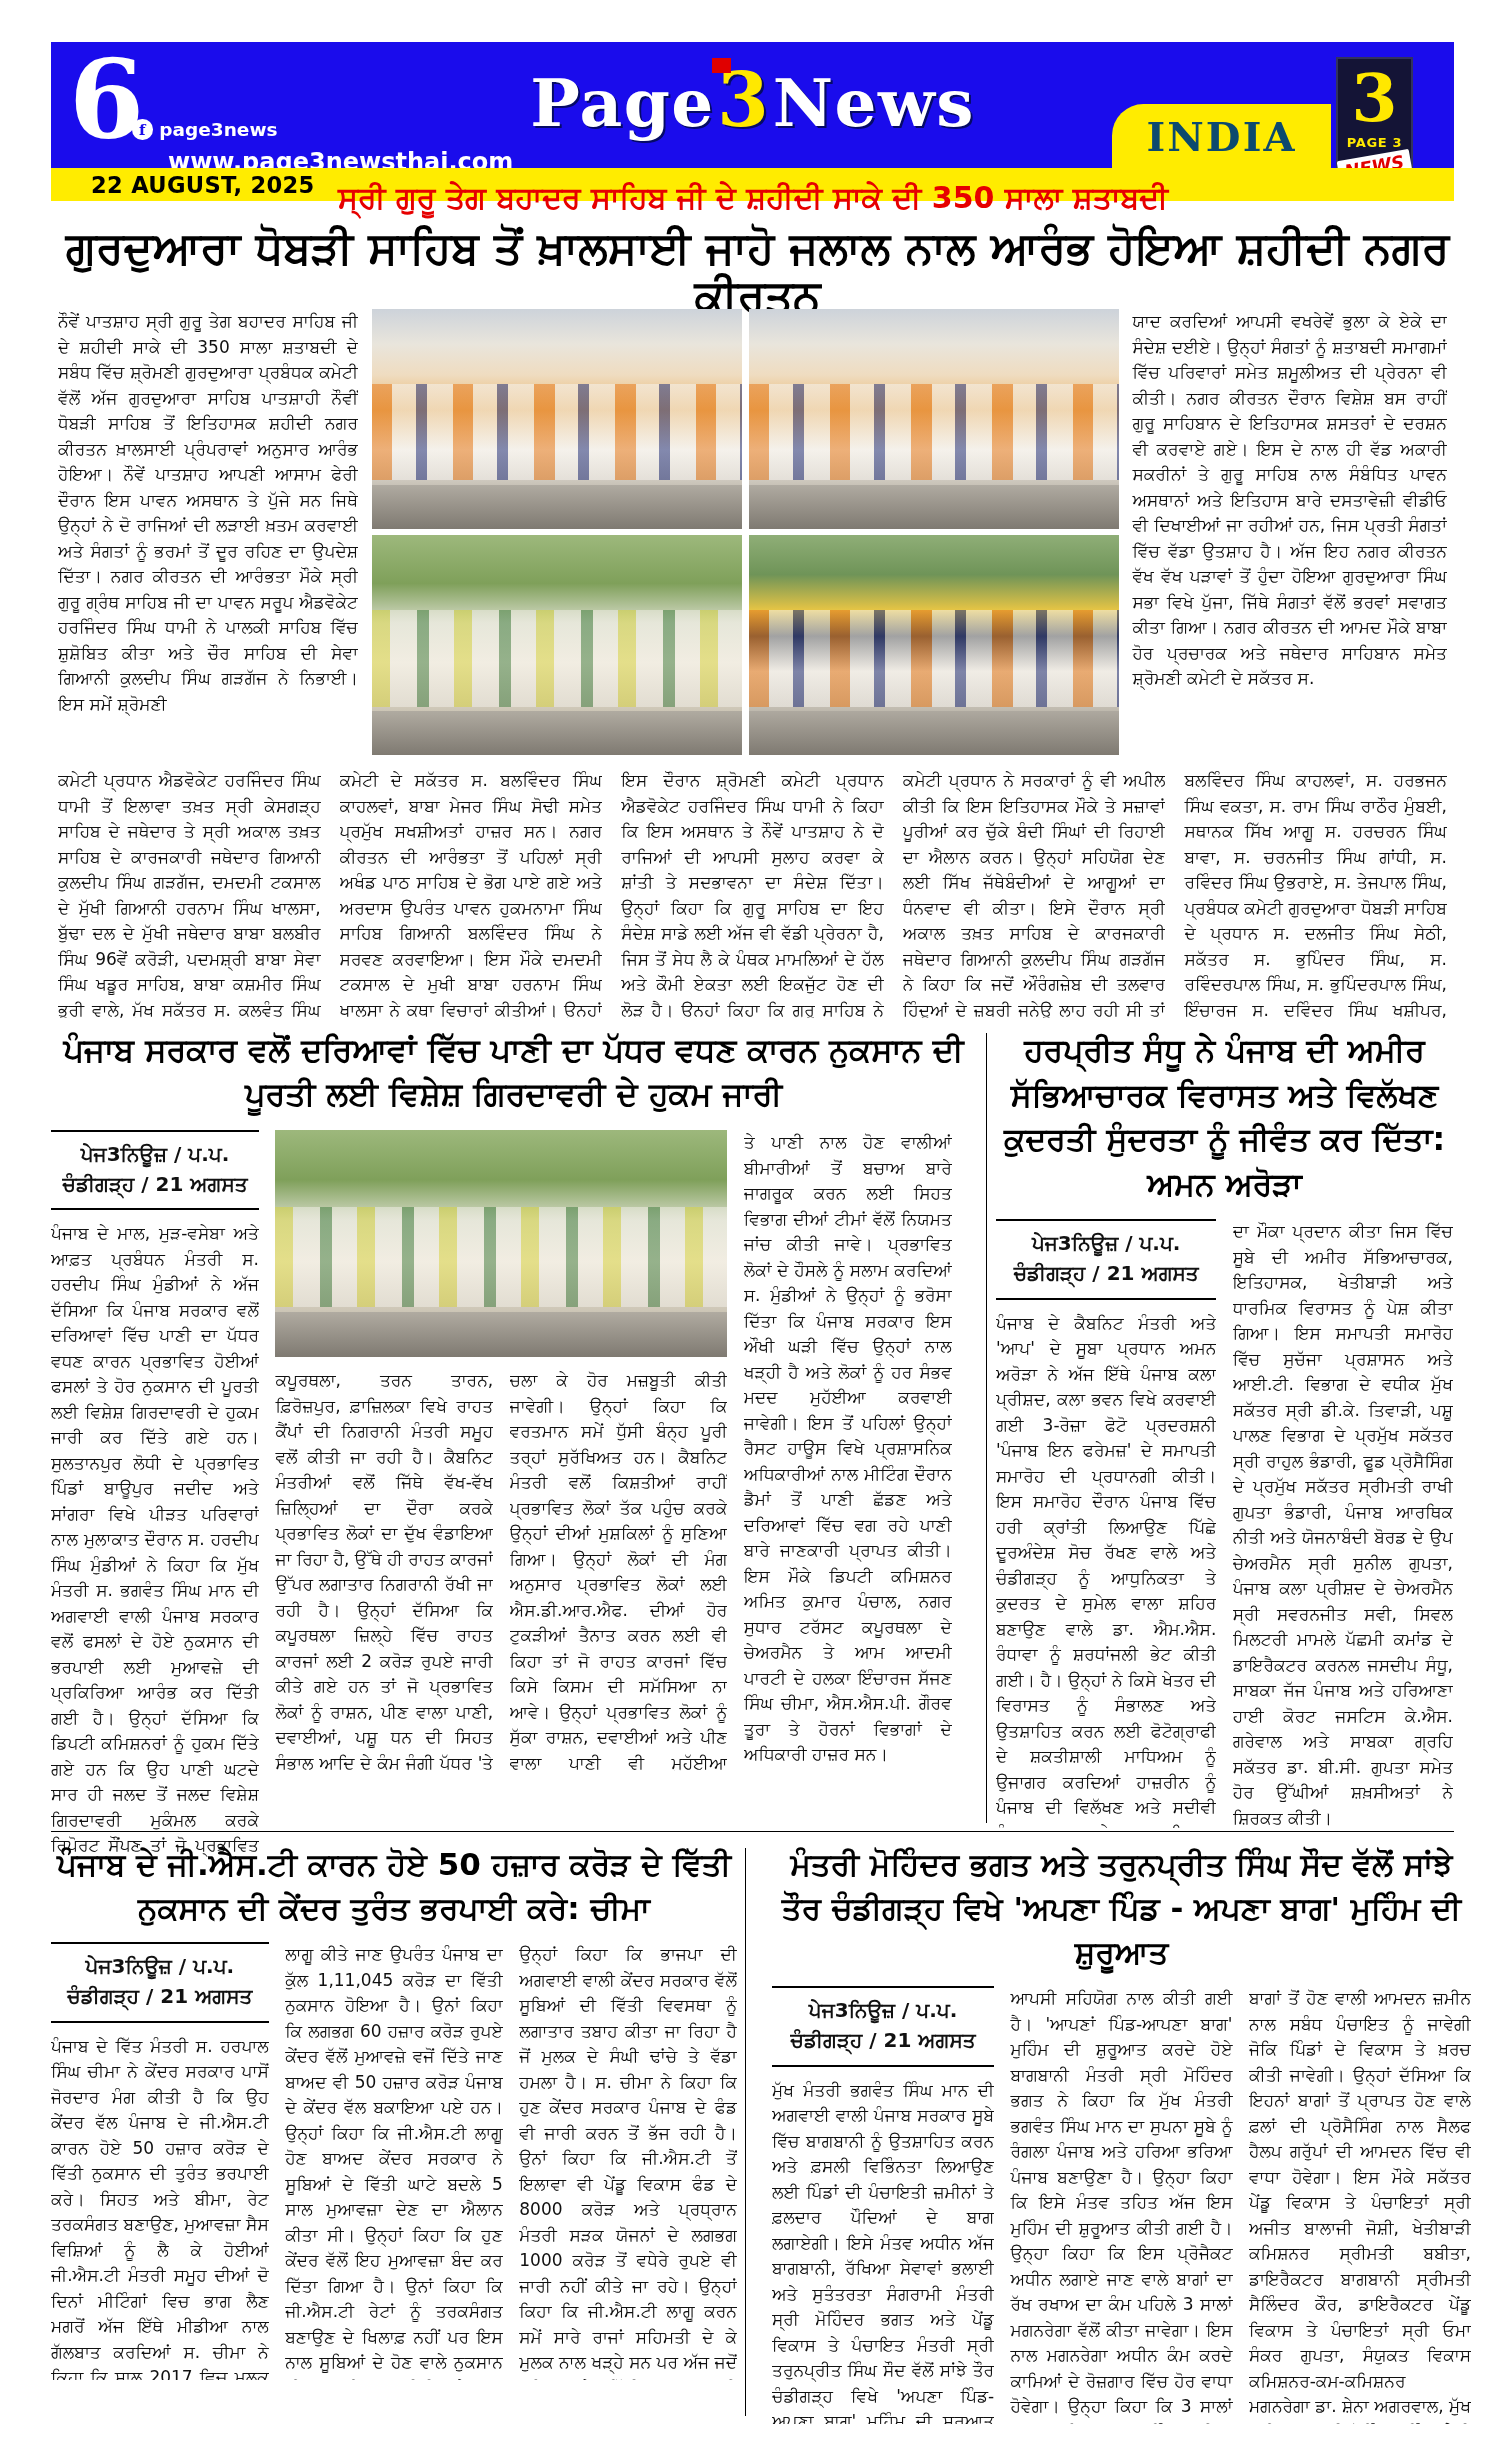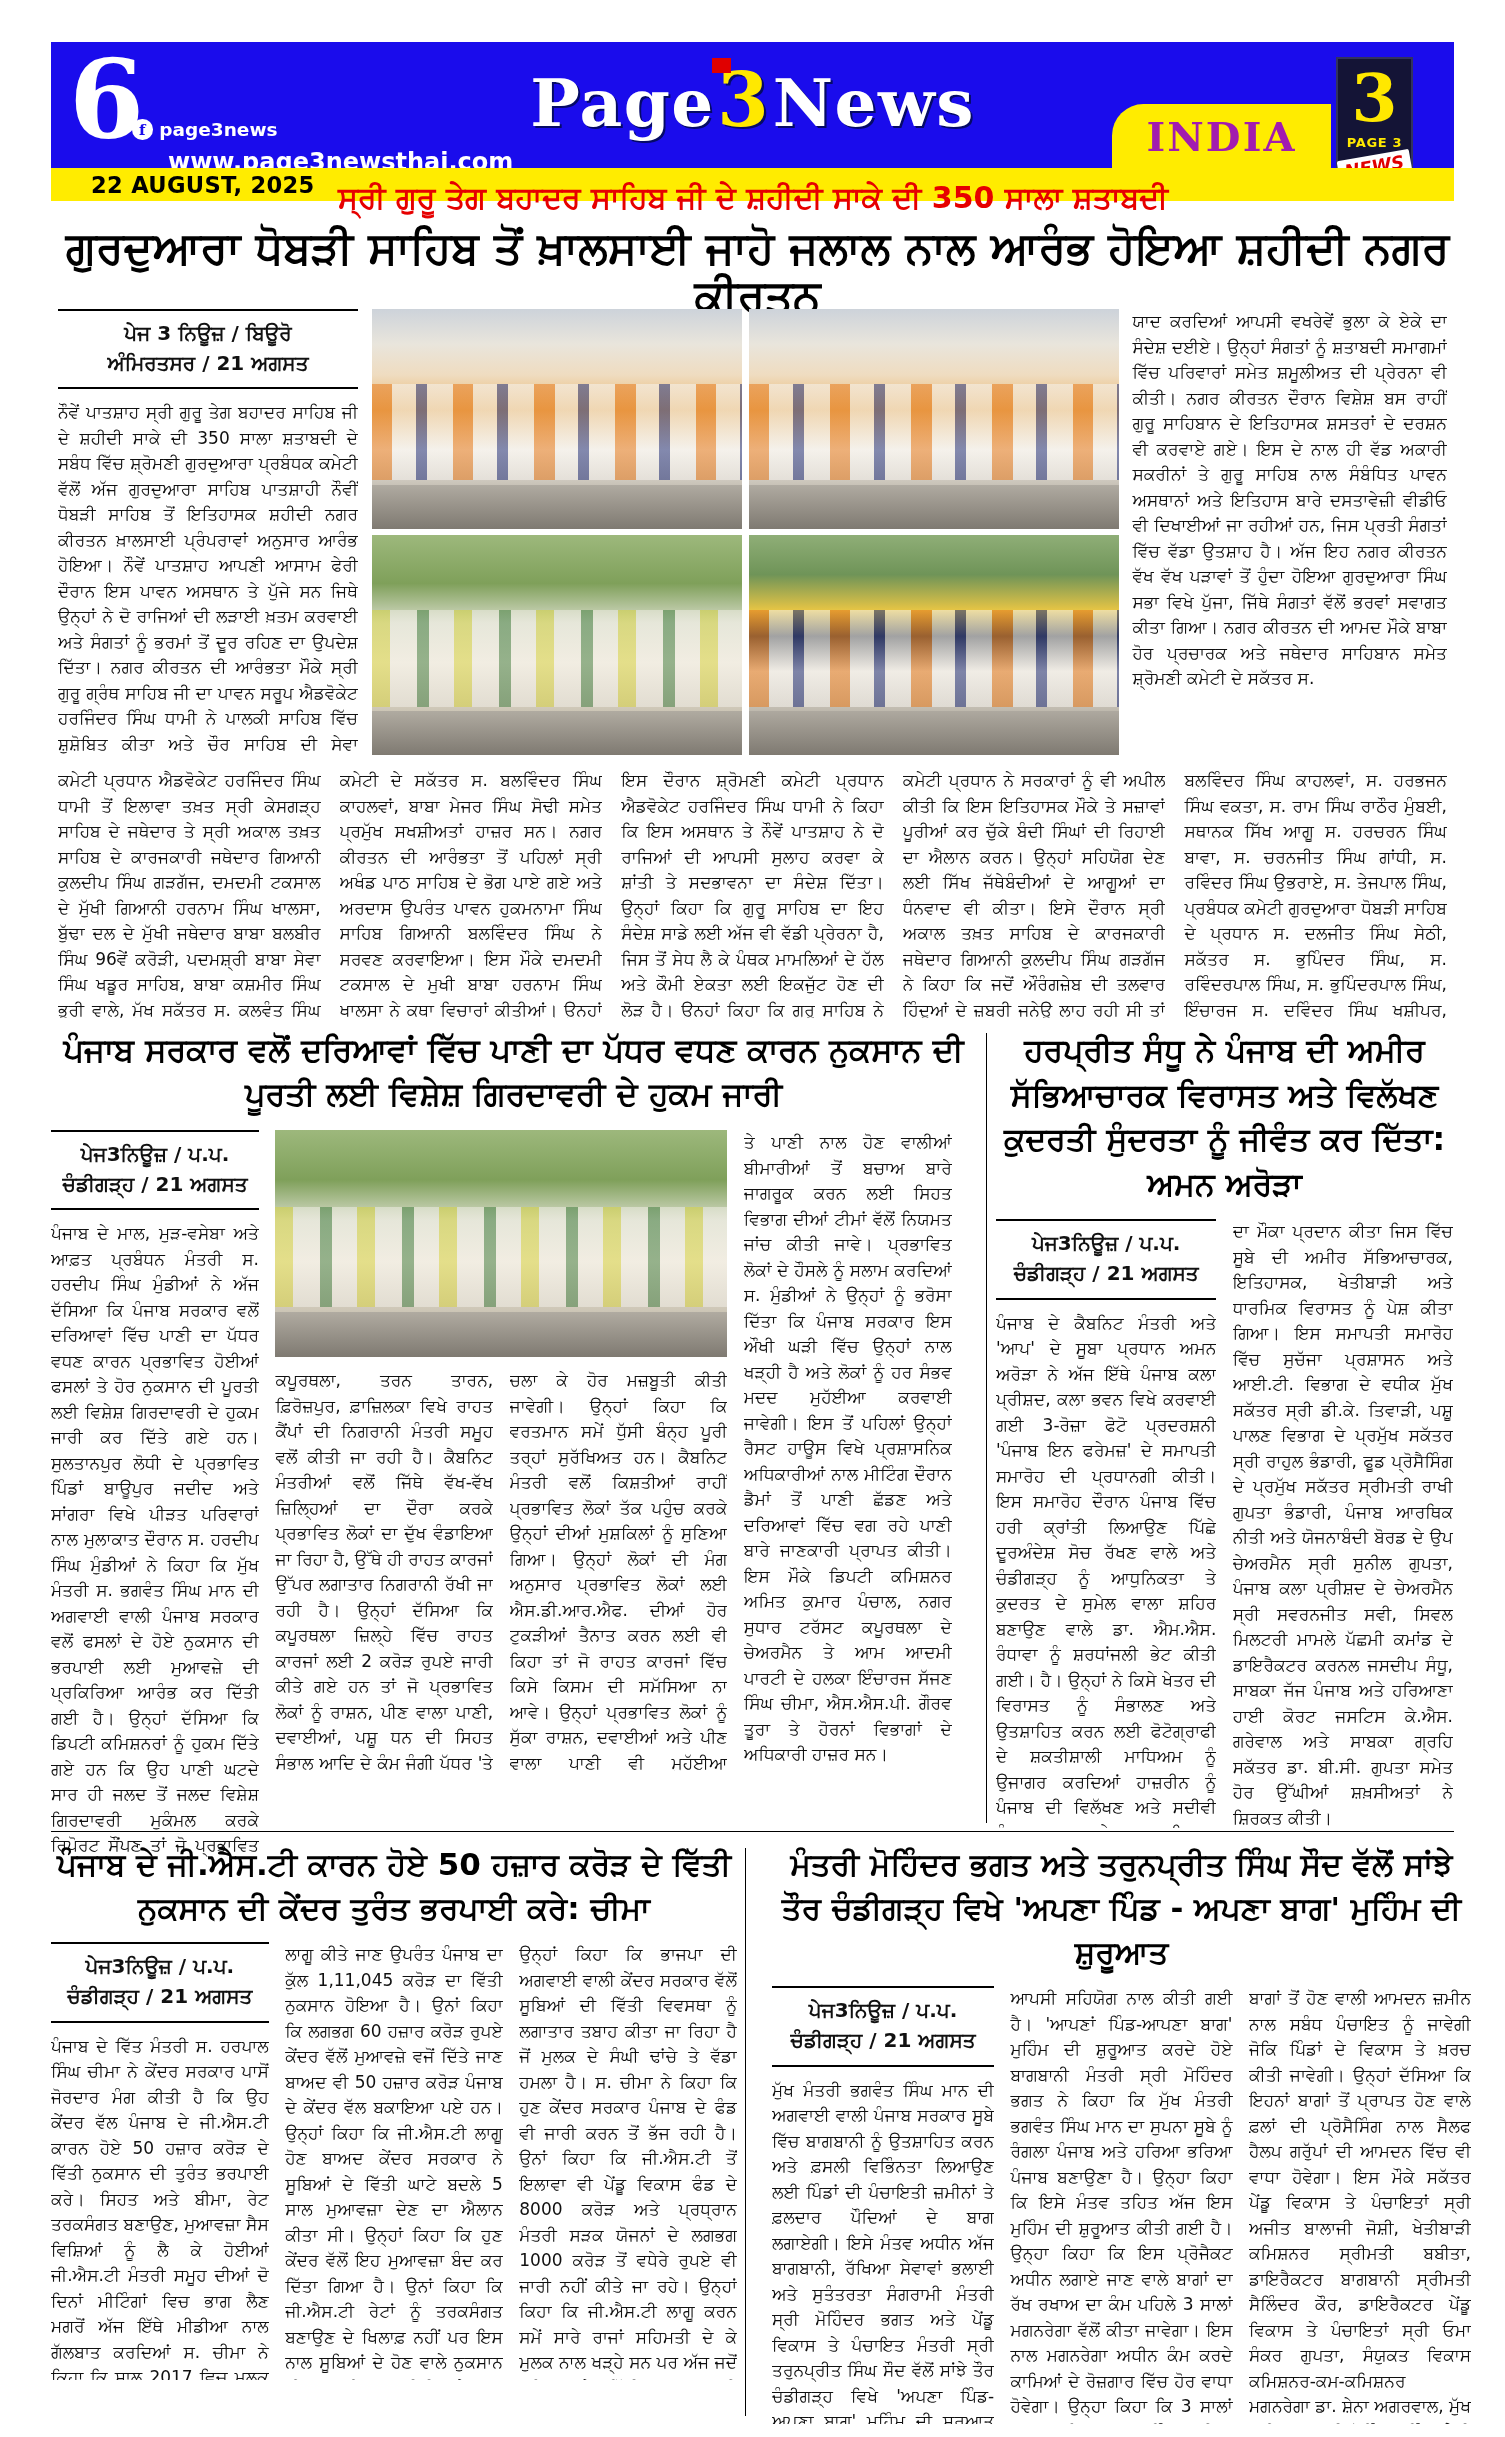--- a/index.html
+++ b/index.html
@@ -15,21 +15,21 @@
   .social-row { position:absolute; left:81px; top:77px; display:flex; align-items:center; gap:6.8px; color:#fff; font-size:18.5px; font-weight:bold; }
   .fb-dot { width:20.5px; height:20.5px; border-radius:50%; background:#ffffff; color:#1a0cec; display:flex; align-items:center; justify-content:center;
             font-family:"DejaVu Serif",serif; font-weight:bold; font-size:15px; }
   .website { position:absolute; left:81px; top:106px; color:#fff; font-size:24px; font-weight:bold;margin-left:36px; }
   .masthead { position:absolute; left:0; right:0; top:18px; text-align:center; color:#ffffff; font-family:"DejaVu Serif",serif;
               font-weight:bold; font-size:66px; line-height:1.1; text-shadow:2.1px 2.1px 0 #050a66; letter-spacing:1.4px; }
   .masthead .m3 { color:#ffe800; font-size:74px; padding:0 2.7px; position:relative; }
   .masthead .m3 .flag { position:absolute; left:-2.7px; top:1.4px; width:19px; height:15px; background:#e00000; }
   .india-wedge { position:absolute; right:123px; bottom:33px; width:219px; height:64px; background:#ffec00;
                  border-top-left-radius:31.5px; display:flex; align-items:center; justify-content:center; }
-  .india-txt { color:#a21caf; font-family:"DejaVu Serif",serif; font-weight:bold; font-size:40px; letter-spacing:2.1px; }
+  .india-txt { color:#0c4a6e; font-family:"DejaVu Serif",serif; font-weight:bold; font-size:40px; letter-spacing:2.1px; }
   .badge { position:absolute; right:41px; top:15px; width:77px; height:140px; background:#141436; border:2.1px solid #32325f;
            display:flex; flex-direction:column; align-items:center; padding-top:5.5px; box-sizing:border-box; }
   .badge-3 { color:#ffe800; font-family:"DejaVu Serif",serif; font-weight:bold; font-size:66px; line-height:1; }
   .badge-page { color:#ffe800; font-weight:bold; font-size:13px; margin-top:4.1px; letter-spacing:0.7px; }
   .badge-news { margin-top:5.5px; background:#fff; color:#e00000; font-style:italic; font-weight:bold; font-size:18px;
                 transform:rotate(-10deg); padding:0.7px 6.2px; border-radius:2.1px; }
 
   
   .kicker { position:absolute; top:180px; left:41px; right:41px; text-align:center; color:#e60000; font-size:30px; font-weight:bold; }
   .headline-main { position:absolute; top:224px; left:27px; right:18px; text-align:center; color:#000; font-size:44px;
@@ -118,24 +118,20 @@
     <div class="banner-strip">
       <span class="date-txt">22 AUGUST, 2025</span>
     </div>
   </div>
 
   <div class="kicker">ਸ੍ਰੀ ਗੁਰੂ ਤੇਗ ਬਹਾਦਰ ਸਾਹਿਬ ਜੀ ਦੇ ਸ਼ਹੀਦੀ ਸਾਕੇ ਦੀ 350 ਸਾਲਾ ਸ਼ਤਾਬਦੀ</div>
   <div class="headline-main">ਗੁਰਦੁਆਰਾ ਧੋਬੜੀ ਸਾਹਿਬ ਤੋਂ ਖ਼ਾਲਸਾਈ ਜਾਹੋ ਜਲਾਲ ਨਾਲ ਆਰੰਭ ਹੋਇਆ ਸ਼ਹੀਦੀ ਨਗਰ ਕੀਰਤਨ</div>
 
   <div class="lead-top">
     <div class="lead-left">
-      <div class="byline">
-        <div>ਪੇਜ 3 ਨਿਊਜ਼ / ਬਿਊਰੋ</div>
-        <div class="place">ਅੰਮਿਰਤਸਰ / 21 ਅਗਸਤ</div>
-      </div>
       <div class="body-text">ਨੌਵੇਂ ਪਾਤਸ਼ਾਹ ਸ੍ਰੀ ਗੁਰੂ ਤੇਗ ਬਹਾਦਰ ਸਾਹਿਬ ਜੀ ਦੇ ਸ਼ਹੀਦੀ ਸਾਕੇ ਦੀ 350 ਸਾਲਾ ਸ਼ਤਾਬਦੀ ਦੇ ਸਬੰਧ ਵਿੱਚ ਸ਼੍ਰੋਮਣੀ ਗੁਰਦੁਆਰਾ ਪ੍ਰਬੰਧਕ ਕਮੇਟੀ ਵੱਲੋਂ ਅੱਜ ਗੁਰਦੁਆਰਾ ਸਾਹਿਬ ਪਾਤਸ਼ਾਹੀ ਨੌਵੀਂ ਧੋਬੜੀ ਸਾਹਿਬ ਤੋਂ ਇਤਿਹਾਸਕ ਸ਼ਹੀਦੀ ਨਗਰ ਕੀਰਤਨ ਖ਼ਾਲਸਾਈ ਪ੍ਰੰਪਰਾਵਾਂ ਅਨੁਸਾਰ ਆਰੰਭ ਹੋਇਆ। ਨੌਵੇਂ ਪਾਤਸ਼ਾਹ ਆਪਣੀ ਆਸਾਮ ਫੇਰੀ ਦੌਰਾਨ ਇਸ ਪਾਵਨ ਅਸਥਾਨ ਤੇ ਪੁੱਜੇ ਸਨ ਜਿਥੇ ਉਨ੍ਹਾਂ ਨੇ ਦੋ ਰਾਜਿਆਂ ਦੀ ਲੜਾਈ ਖ਼ਤਮ ਕਰਵਾਈ ਅਤੇ ਸੰਗਤਾਂ ਨੂੰ ਭਰਮਾਂ ਤੋਂ ਦੂਰ ਰਹਿਣ ਦਾ ਉਪਦੇਸ਼ ਦਿੱਤਾ। ਨਗਰ ਕੀਰਤਨ ਦੀ ਆਰੰਭਤਾ ਮੌਕੇ ਸ੍ਰੀ ਗੁਰੂ ਗ੍ਰੰਥ ਸਾਹਿਬ ਜੀ ਦਾ ਪਾਵਨ ਸਰੂਪ ਐਡਵੋਕੇਟ ਹਰਜਿੰਦਰ ਸਿੰਘ ਧਾਮੀ ਨੇ ਪਾਲਕੀ ਸਾਹਿਬ ਵਿੱਚ ਸ਼ੁਸ਼ੋਬਿਤ ਕੀਤਾ ਅਤੇ ਚੌਰ ਸਾਹਿਬ ਦੀ ਸੇਵਾ ਗਿਆਨੀ ਕੁਲਦੀਪ ਸਿੰਘ ਗੜਗੱਜ ਨੇ ਨਿਭਾਈ। ਇਸ ਸਮੇਂ ਸ਼੍ਰੋਮਣੀ</div>
     </div>
     <div class="photo-grid">
       <div class="photo"></div>
       <div class="photo"></div>
       <div class="photo green"></div>
       <div class="photo bus"></div>
     </div>
     <div class="lead-right">
       <div class="body-text">ਯਾਦ ਕਰਦਿਆਂ ਆਪਸੀ ਵਖਰੇਵੇਂ ਭੁਲਾ ਕੇ ਏਕੇ ਦਾ ਸੰਦੇਸ਼ ਦਈਏ। ਉਨ੍ਹਾਂ ਸੰਗਤਾਂ ਨੂੰ ਸ਼ਤਾਬਦੀ ਸਮਾਗਮਾਂ ਵਿੱਚ ਪਰਿਵਾਰਾਂ ਸਮੇਤ ਸ਼ਮੂਲੀਅਤ ਦੀ ਪ੍ਰੇਰਨਾ ਵੀ ਕੀਤੀ। ਨਗਰ ਕੀਰਤਨ ਦੌਰਾਨ ਵਿਸ਼ੇਸ਼ ਬਸ ਰਾਹੀਂ ਗੁਰੂ ਸਾਹਿਬਾਨ ਦੇ ਇਤਿਹਾਸਕ ਸ਼ਸਤਰਾਂ ਦੇ ਦਰਸ਼ਨ ਵੀ ਕਰਵਾਏ ਗਏ। ਇਸ ਦੇ ਨਾਲ ਹੀ ਵੱਡ ਅਕਾਰੀ ਸਕਰੀਨਾਂ ਤੇ ਗੁਰੂ ਸਾਹਿਬ ਨਾਲ ਸੰਬੰਧਿਤ ਪਾਵਨ ਅਸਥਾਨਾਂ ਅਤੇ ਇਤਿਹਾਸ ਬਾਰੇ ਦਸਤਾਵੇਜ਼ੀ ਵੀਡੀਓ ਵੀ ਦਿਖਾਈਆਂ ਜਾ ਰਹੀਆਂ ਹਨ, ਜਿਸ ਪ੍ਰਤੀ ਸੰਗਤਾਂ ਵਿੱਚ ਵੱਡਾ ਉਤਸ਼ਾਹ ਹੈ। ਅੱਜ ਇਹ ਨਗਰ ਕੀਰਤਨ ਵੱਖ ਵੱਖ ਪੜਾਵਾਂ ਤੋਂ ਹੁੰਦਾ ਹੋਇਆ ਗੁਰਦੁਆਰਾ ਸਿੰਘ ਸਭਾ ਵਿਖੇ ਪੁੱਜਾ, ਜਿੱਥੇ ਸੰਗਤਾਂ ਵੱਲੋਂ ਭਰਵਾਂ ਸਵਾਗਤ ਕੀਤਾ ਗਿਆ। ਨਗਰ ਕੀਰਤਨ ਦੀ ਆਮਦ ਮੌਕੇ ਬਾਬਾ ਹੋਰ ਪ੍ਰਚਾਰਕ ਅਤੇ ਜਥੇਦਾਰ ਸਾਹਿਬਾਨ ਸਮੇਤ ਸ਼੍ਰੋਮਣੀ ਕਮੇਟੀ ਦੇ ਸਕੱਤਰ ਸ.</div>

